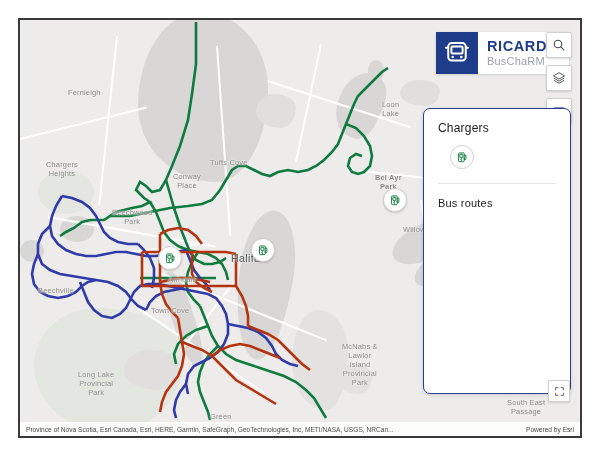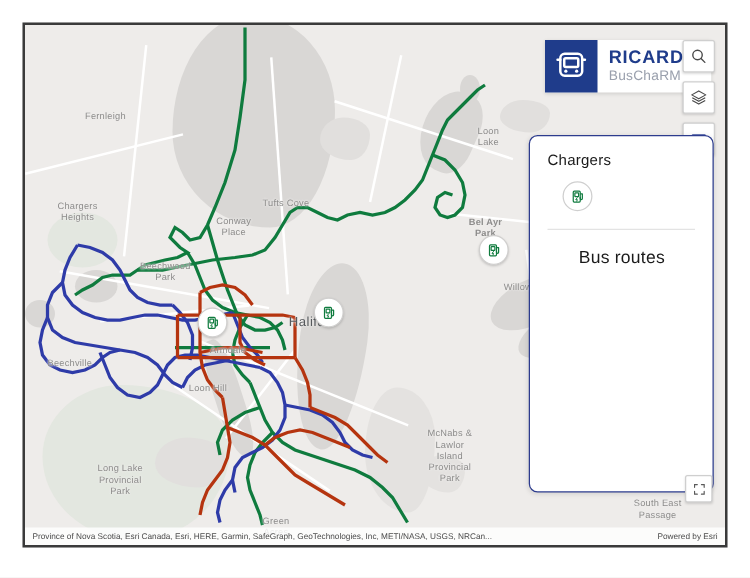--- a/index.html
+++ b/index.html
@@ -87,21 +87,21 @@
     overflow:hidden;
   }
   .legend-title{font-size:12px;color:#1a1a1a;letter-spacing:.2px;}
   .charger-swatch{
     width:22px;height:22px;border-radius:50%;border:1px solid #cfcfcf;background:#fff;
     display:flex;align-items:center;justify-content:center;margin:10px 0 0 12px;
   }
   .charger-swatch svg{width:13px;height:13px;}
   .legend-sep{height:1px;background:#e3e3e3;margin:14px 0 0 0;}
   .legend-sep.thin{margin:11px 0 0 8px;}
-  .section-title{font-size:14px;color:#1a1a1a;margin-top:13px;letter-spacing:.2px;margin-left:25px;}
+  .section-title{font-size:11px;color:#1a1a1a;margin-top:13px;letter-spacing:.2px;}
   .route-item{margin-top:12px;padding-left:8px;}
   .route-label{font-size:9.4px;color:#111;letter-spacing:.1px;white-space:nowrap;}
   .route-line{height:2.6px;width:62px;margin:7px 0 0 20px;border-radius:1px;}
 
   
   .attrib{
     position:absolute;left:0;right:0;bottom:0;height:14px;
     background:rgba(255,255,255,.82);
     display:flex;align-items:center;justify-content:space-between;
     padding:0 6px;box-sizing:border-box;
@@ -230,21 +230,21 @@
         <div class="maplabel" style="left: 153px; top: 152px;">Conway
 Place</div>
         <div class="maplabel" style="left: 190px; top: 138px;">Tufts Cove</div>
         <div class="maplabel" style="left: 362px; top: 57px; margin-top: 23px;">Loon
 Lake</div>
         <div class="maplabel" style="left: 355px; top: 153px; font-weight: bold;">Bel Ayr
 Park</div>
         <div class="maplabel" style="left: 383px; top: 205px;">Willowdale</div>
         <div class="maplabel city" style="left: 211px; top: 234px;">Halifax</div>
         <div class="maplabel" style="left: 148px; top: 255px;">Armdale</div>
-        <div class="maplabel" style="left: 131px; top: 286px;">Loon Hill</div>
+        <div class="maplabel" style="left: 131px; top: 286px;">Town Cove</div>
         <div class="maplabel" style="left: 18px; top: 266px;">Beechville</div>
         <div class="maplabel" style="left: 58px; top: 350px;">Long Lake
 Provincial
 Park</div>
         <div class="maplabel" style="left: 322px; top: 322px;">McNabs &amp;
 Lawlor
 Island
 Provincial
 Park</div>
         <div class="maplabel" style="left: 190px; top: 392px;">Green

